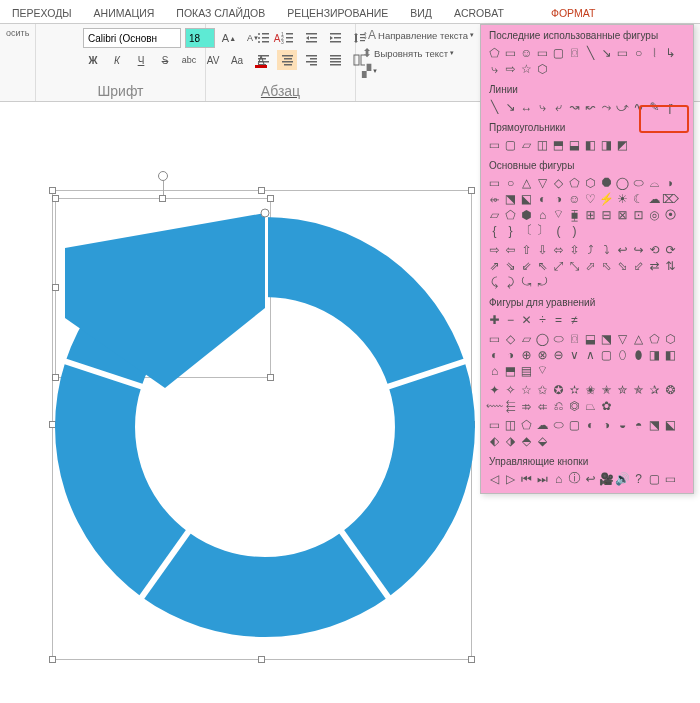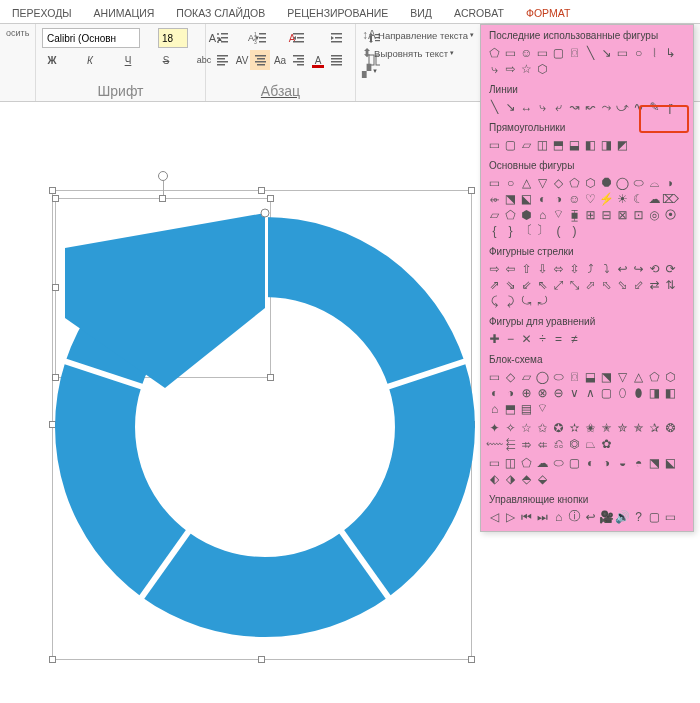--- a/index.html
+++ b/index.html
@@ -18,21 +18,21 @@
     align-items: flex-end;
     height: 24px;
     padding-left: 10px;
     gap: 18px;
     font-size: 10.5px;
     color: #555;
     border-bottom: 1px solid #ccc;
   }
   .ribbon-tabs .tab { padding: 4px 2px; cursor: default; }
   .ribbon-tabs .tab.contextual { color: #c43e1c; }
-  .ribbon-tabs .tab.contextual.active { color: #c43e1c; }
+  .ribbon-tabs .tab.contextual.active { color: #c43e1c; margin-left: 25px; }
   
   .ribbon {
     display: flex;
     height: 78px;
     border-bottom: 1px solid #ccc;
     background: #f8f8f8;
     font-size: 10px;
     color: #555;
   }
   .ribbon-group {
@@ -61,25 +61,25 @@
   .font-name {
     width: 98px; height: 20px;
     border: 1px solid #bbb;
     background: #fff;
     font-size: 10px;
     padding: 0 4px;
   }
   .font-size {
     width: 30px; height: 20px;
     border: 1px solid #bbb;
-    background: #fef9c3;
+    background: #5eead4;
     font-size: 10px;
     padding: 0 3px;
   }
-  .row { display: flex; gap: 18px; align-items: center; }
+  .row { display: flex; gap: 4px; align-items: center; margin-left: 41px; }
   .stack { display: flex; flex-direction: column; gap: 2px; }
   .para-line { display: flex; gap: 2px; align-items: center; font-size: 9.5px; color: #555;}
   .para-line .mini { font-size: 12px; color: #777; }
 
   
   .workspace {
     position: absolute;
     top: 102px;
     left: 0;
     right: 0;
@@ -451,21 +451,20 @@
       <span class="sp-item">◎</span>
       <span class="sp-item">⦿</span>
     <span class="sp-item">{</span>
       <span class="sp-item">}</span>
       <span class="sp-item">〔</span>
       <span class="sp-item">〕</span>
       <span class="sp-item">(</span>
       <span class="sp-item">)</span>
   </div>
 
-  <div class="sp-section-title">Фигурные стрелки</div>
   <div class="sp-grid">
     <span class="sp-item">⇨</span>
       <span class="sp-item">⇦</span>
       <span class="sp-item">⇧</span>
       <span class="sp-item">⇩</span>
       <span class="sp-item">⬄</span>
       <span class="sp-item">⇳</span>
       <span class="sp-item">⤴</span>
       <span class="sp-item">⤵</span>
       <span class="sp-item">↩</span>
@@ -493,21 +492,20 @@
   <div class="sp-section-title">Фигуры для уравнений</div>
   <div class="sp-grid">
     <span class="sp-item">✚</span>
       <span class="sp-item">−</span>
       <span class="sp-item">✕</span>
       <span class="sp-item">÷</span>
       <span class="sp-item">=</span>
       <span class="sp-item">≠</span>
   </div>
 
-  <div class="sp-section-title">Блок-схема</div>
   <div class="sp-grid">
     <span class="sp-item">▭</span>
       <span class="sp-item">◇</span>
       <span class="sp-item">▱</span>
       <span class="sp-item">◯</span>
       <span class="sp-item">⬭</span>
       <span class="sp-item">⌼</span>
       <span class="sp-item">⬓</span>
       <span class="sp-item">⬔</span>
       <span class="sp-item">▽</span>

